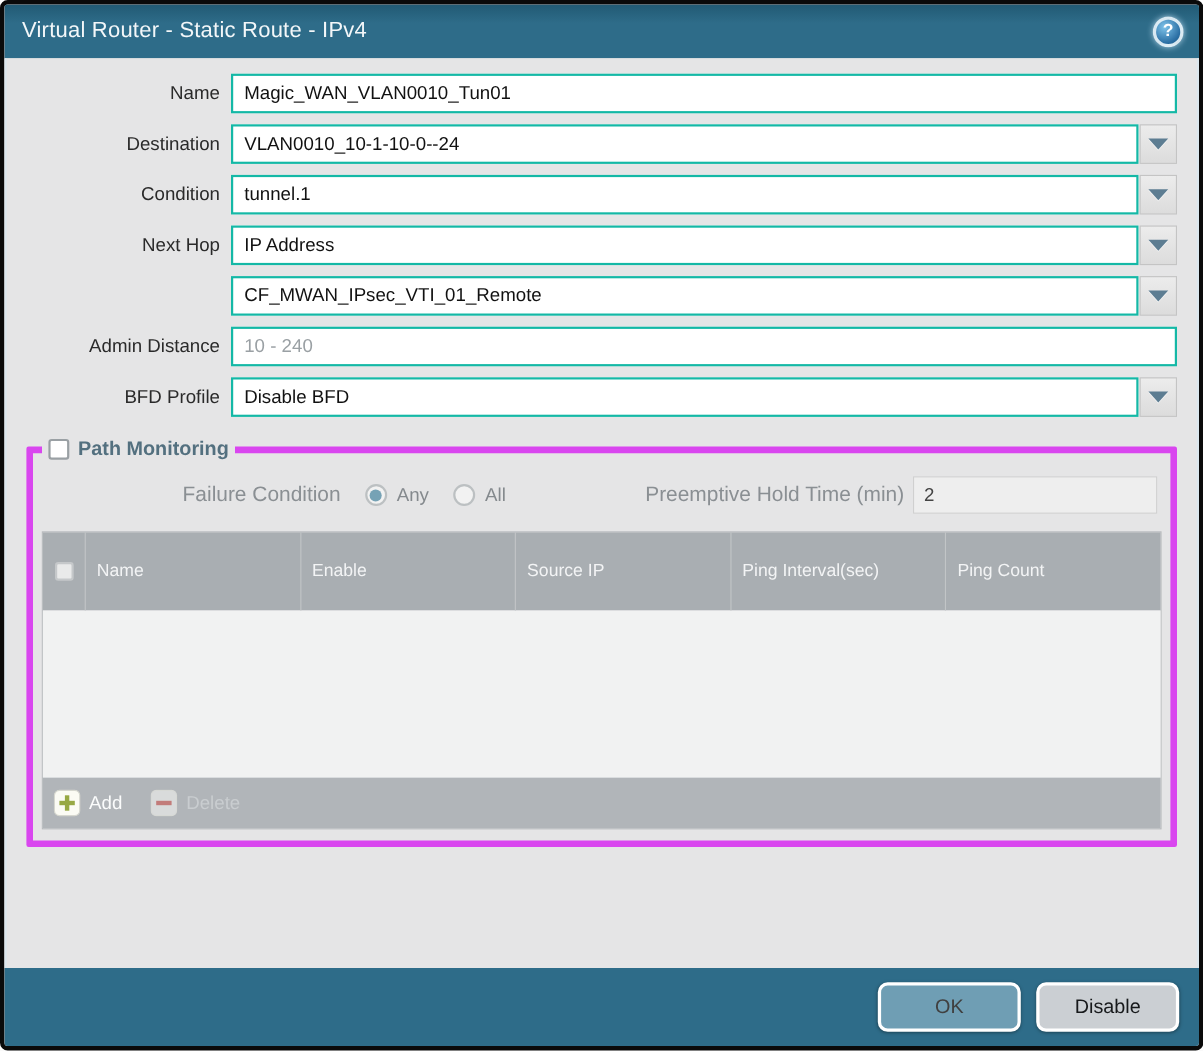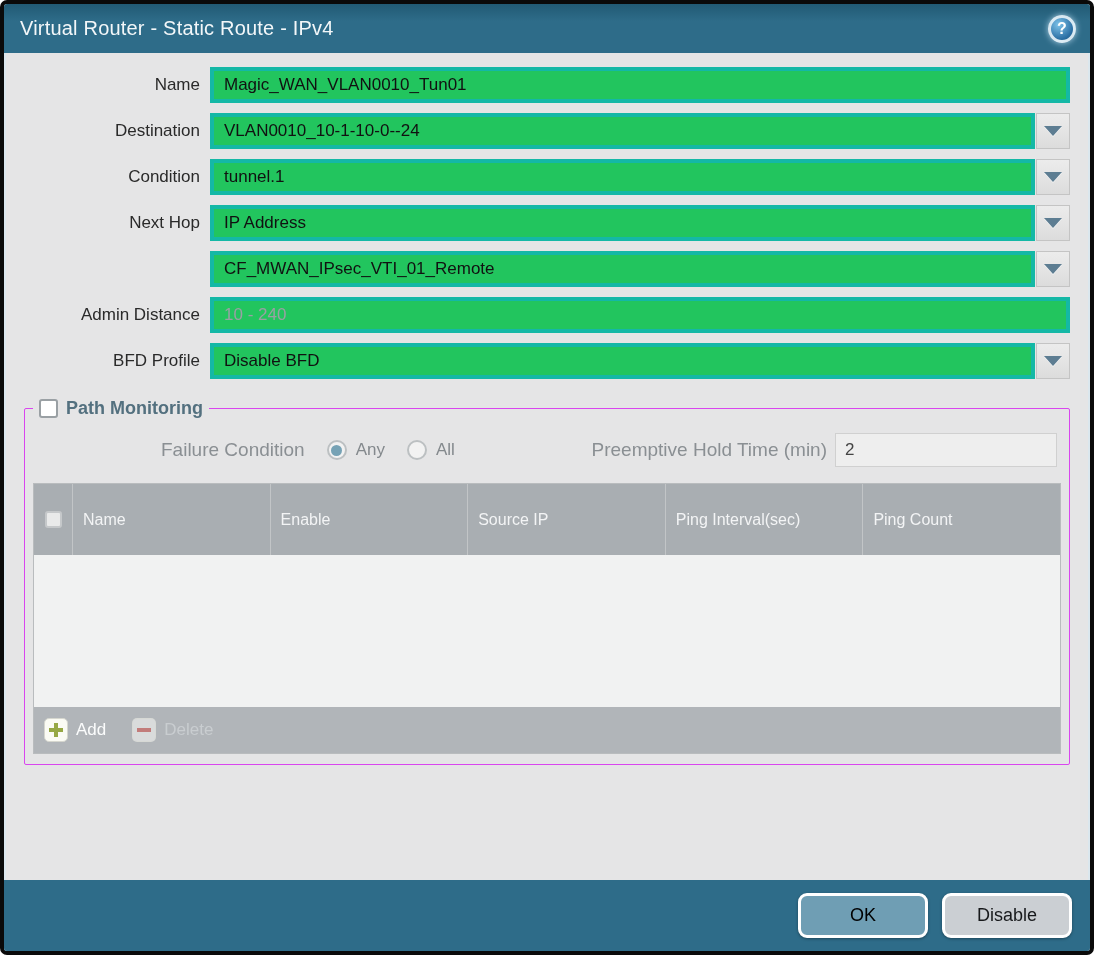--- a/index.html
+++ b/index.html
@@ -30,39 +30,39 @@
     flex: 1 1 auto; background: #e5e5e6; padding: 14px 18px 0 18px;
     border-left: 2px solid #dbe7ee; border-right: 2px solid #dbe7ee;
   }
   .frow { display: flex; align-items: center; margin-bottom: 10px; }
   .frow .lbl {
     flex: 0 0 186px; text-align: right; padding-right: 10px;
     color: #2a2a2a; font-size: 17px; white-space: nowrap;
   }
   .fieldwrap { flex: 1 1 auto; display: flex; height: 36px; }
   .tinput {
-    flex: 1 1 auto; height: 36px; border: 4px solid #14b8a6; background: #22c55e;
+    flex: 1 1 auto; height: 36px; border: 2px solid #14b8a6; background: #ffffff;
     font-family: "Liberation Sans", sans-serif; font-size: 17px; color: #111;
     padding: 0 10px; outline: none; min-width: 0;
   }
   .tinput::placeholder { color: #9aa0a4; }
   .dd-btn {
     flex: 0 0 34px; height: 36px; margin-left: 1px;
     background: linear-gradient(#ececec, #dcdcdc); border: 1px solid #c4c4c4;
     display: flex; align-items: center; justify-content: center; cursor: pointer;
   }
   .dd-arrow {
     width: 0; height: 0;
     border-left: 9px solid transparent; border-right: 9px solid transparent;
     border-top: 10px solid #5d7d92;
     filter: drop-shadow(0 1px 0 rgba(255,255,255,.6));
   }
   
   fieldset.pm {
-    margin-top: 19px; border: 1px solid #d946ef; border-radius: 2px;
+    margin-top: 19px; border: 6px solid #d946ef; border-radius: 2px;
     padding: 4px 6px 10px 6px;
   }
   .pm legend { display: flex; align-items: center; gap: 8px; padding: 0 6px; margin-left: 2px; }
   .cbx {
     width: 19px; height: 19px; background: #ffffff; border: 2px solid #9aa0a4;
     border-radius: 3px; display: inline-block; cursor: pointer;
   }
   .pm-title { color: #53707f; font-weight: bold; font-size: 18px; }
   .pm-row1 { display: flex; align-items: center; margin: 10px 6px 16px 6px; }
   .dim { color: #8a8f93; font-size: 19px; }
@@ -110,21 +110,21 @@
   
   .footer {
     flex: 0 0 71px; background: #2e6c89; display: flex; align-items: center;
     justify-content: flex-end; gap: 14px; padding: 0 18px;
   }
   .btn {
     min-width: 130px; height: 45px; border-radius: 9px; font-size: 18px;
     font-family: "Liberation Sans", sans-serif; cursor: pointer;
     border: 3px solid #ffffff; box-shadow: 0 1px 3px rgba(0,0,0,.35);
   }
-  .btn.ok { background: #6f9eb4; color: #000000; }
+  .btn.ok { background: #6f9eb4; color: #404040; }
   .btn.cancel { background: #cbcfd3; color: #17191b; }
 </style>
 </head>
 <body>
 
 <div class="dialog">
 
   <div class="titlebar">
     <span class="title">Virtual Router - Static Route - IPv4</span>
     <div class="help-btn">?</div>

